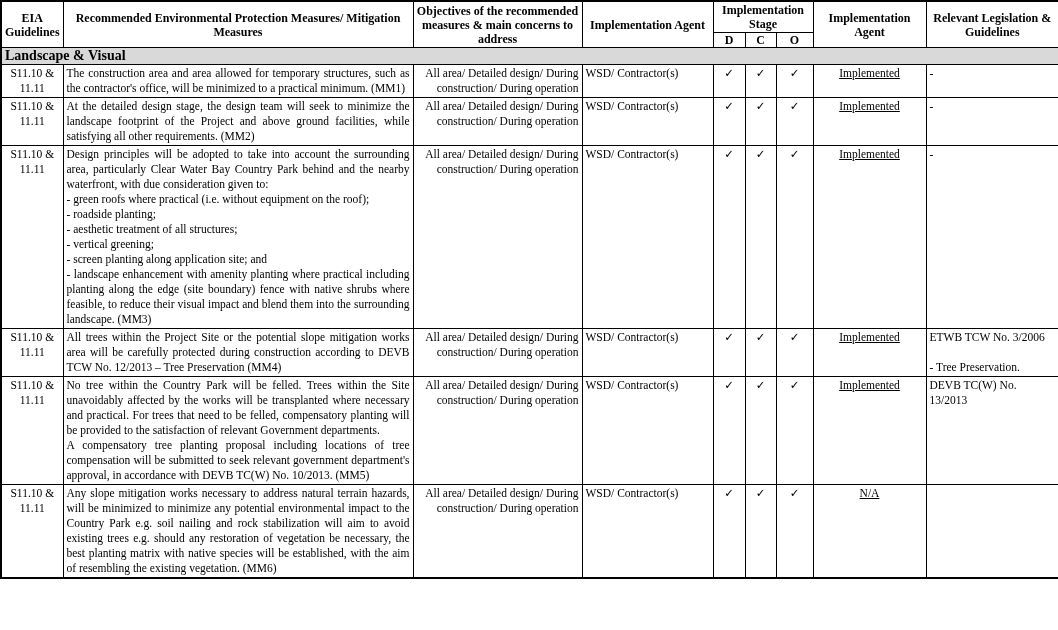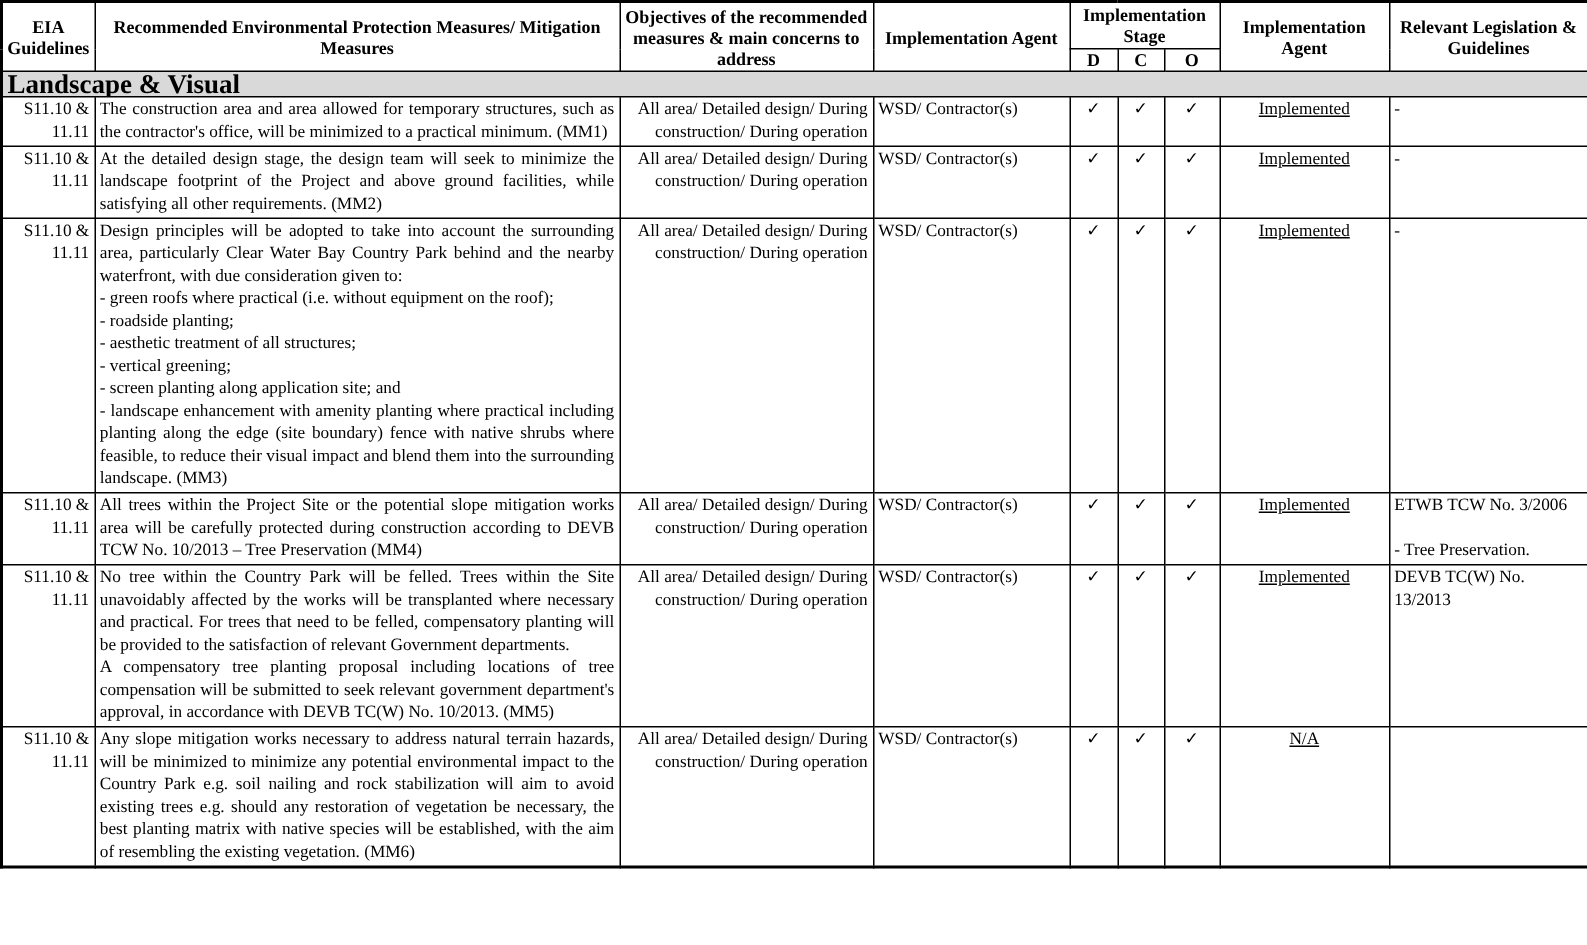--- a/index.html
+++ b/index.html
@@ -33,27 +33,27 @@
     font-weight: bold;
     text-align: center;
     vertical-align: middle;
     font-size: 12px;
     line-height: 14px;
     padding: 1px 2px;
   }
   tr.section-row td {
     background: #d9d9d9;
     font-weight: bold;
-    font-size: 18px;
+    font-size: 14px;
     text-align: left;
     padding: 0 3px;
     line-height: 16px;
   }
   td.c-eia {
-    text-align: right;
+    text-align: center;
     padding: 1px 2px 1px 3px;
     margin-left: 28px;
   }
   td.c-measure {
     text-align: justify;
     padding: 1px 6px 2px 5px;
   }
   td.c-obj {
     text-align: right;
     padding: 2px 4px;
@@ -149,21 +149,21 @@
       <td class="c-agent">WSD/ Contractor(s)</td>
       <td class="c-check"><span>✓</span></td>
       <td class="c-check"><span>✓</span></td>
       <td class="c-check"><span>✓</span></td>
       <td class="c-status">Implemented</td>
       <td class="c-leg">-</td>
     </tr>
 
     <tr>
       <td class="c-eia">S11.10 &amp; 11.11</td>
-      <td class="c-measure">All trees within the Project Site or the potential slope  mitigation works area will be carefully protected  during construction according to DEVB TCW No. 10/2013 – Tree Preservation (MM4)</td>
+      <td class="c-measure">All trees within the Project Site or the potential slope  mitigation works area will be carefully protected  during construction according to DEVB TCW No. 12/2013 – Tree Preservation (MM4)</td>
       <td class="c-obj">All area/ Detailed design/ During construction/ During operation</td>
       <td class="c-agent">WSD/ Contractor(s)</td>
       <td class="c-check"><span>✓</span></td>
       <td class="c-check"><span>✓</span></td>
       <td class="c-check"><span>✓</span></td>
       <td class="c-status">Implemented</td>
       <td class="c-leg">ETWB TCW No. 3/2006<br><br>- Tree Preservation.</td>
     </tr>
 
     <tr>

